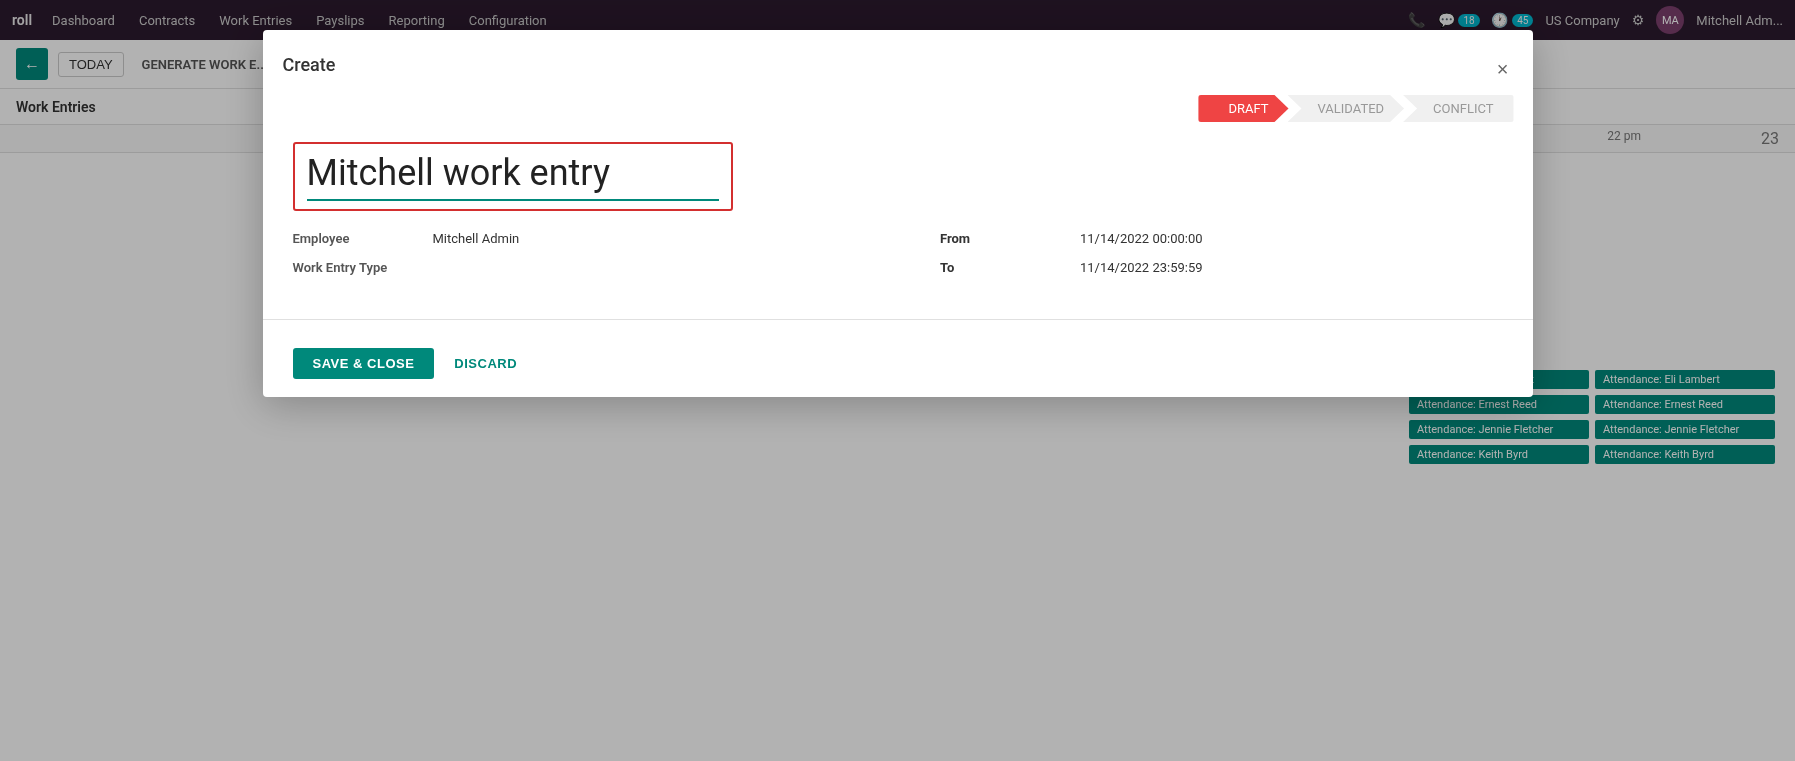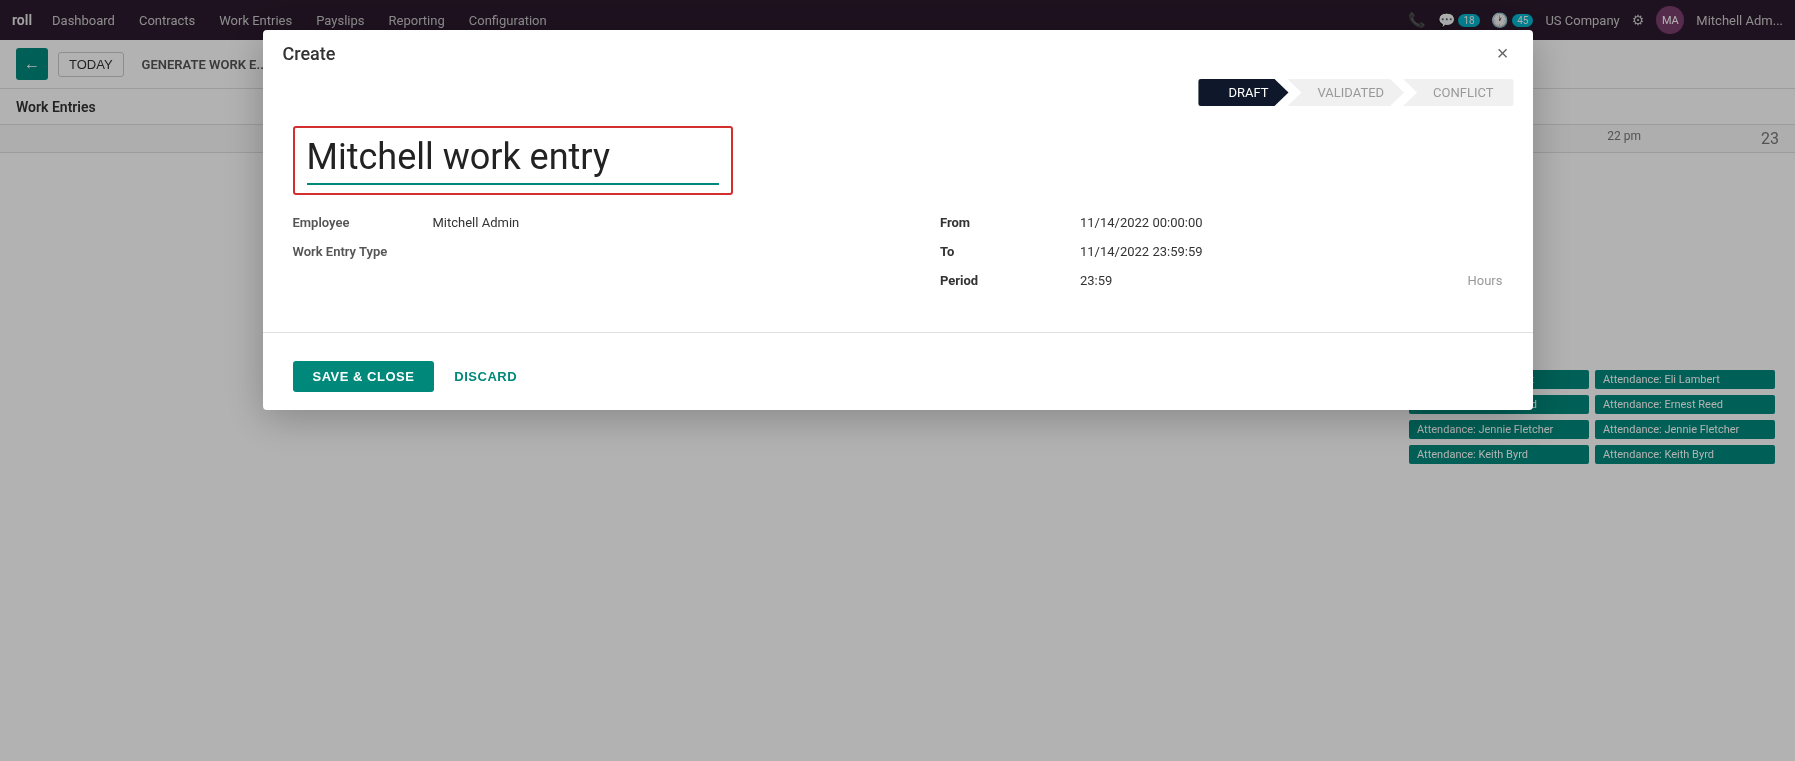--- a/index.html
+++ b/index.html
@@ -134,23 +134,22 @@
 
     
     .dialog {
       background: #fff;
       border-radius: 4px;
       width: 1270px;
       box-shadow: 0 8px 40px rgba(0,0,0,0.25);
       position: relative;
     }
     .dialog-header {
-      padding: 8px 20px 0 20px;
-      display: flex;
-      align-items: center;
+      padding: 24px 20px 0 20px;
+      display: flex;
       justify-content: space-between;
       border-bottom: none;
     }
     .dialog-title {
       font-size: 18px;
       color: #333;
       font-weight: 500;
     }
     .dialog-close {
       background: none;
@@ -175,21 +174,21 @@
       background: #f0f0f0;
       clip-path: polygon(0 0, calc(100% - 14px) 0, 100% 50%, calc(100% - 14px) 100%, 0 100%, 14px 50%);
       margin-right: -1px;
       cursor: pointer;
     }
     .status-step:first-child {
       clip-path: polygon(0 0, calc(100% - 14px) 0, 100% 50%, calc(100% - 14px) 100%, 0 100%);
       border-radius: 3px 0 0 3px;
     }
     .status-step.active {
-      background: #0f172a;
+      background: #ef4444;
       color: #fff;
     }
     .status-step.last {
       clip-path: polygon(0 0, 100% 0, 100% 100%, 0 100%, 14px 50%);
       border-radius: 0 3px 3px 0;
     }
 
     
     .dialog-body {
       padding: 20px 30px;
@@ -406,25 +405,20 @@
 
         <div class="form-right">
           <div class="form-row">
             <span class="form-label form-label-bold">From</span>
             <span class="form-value">11/14/2022 00:00:00</span>
           </div>
           <div class="form-row">
             <span class="form-label form-label-bold">To</span>
             <span class="form-value">11/14/2022 23:59:59</span>
           </div>
-          <div class="form-row">
-            <span class="form-label form-label-bold">Period</span>
-            <span class="form-value">23:59</span>
-            <span class="form-value" style="margin-left:auto;color:#999;">Hours</span>
-          </div>
         </div>
       </div>
     </div>
 
     <hr class="dialog-separator">
 
     <div class="dialog-footer">
       <button class="btn-save">SAVE &amp; CLOSE</button>
       <button class="btn-discard">DISCARD</button>
     </div>

